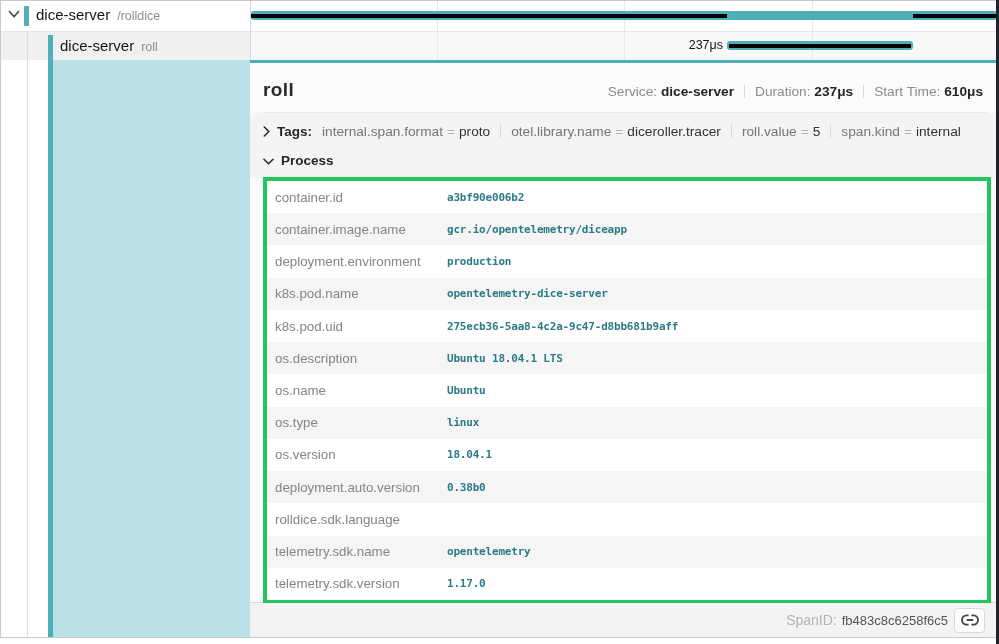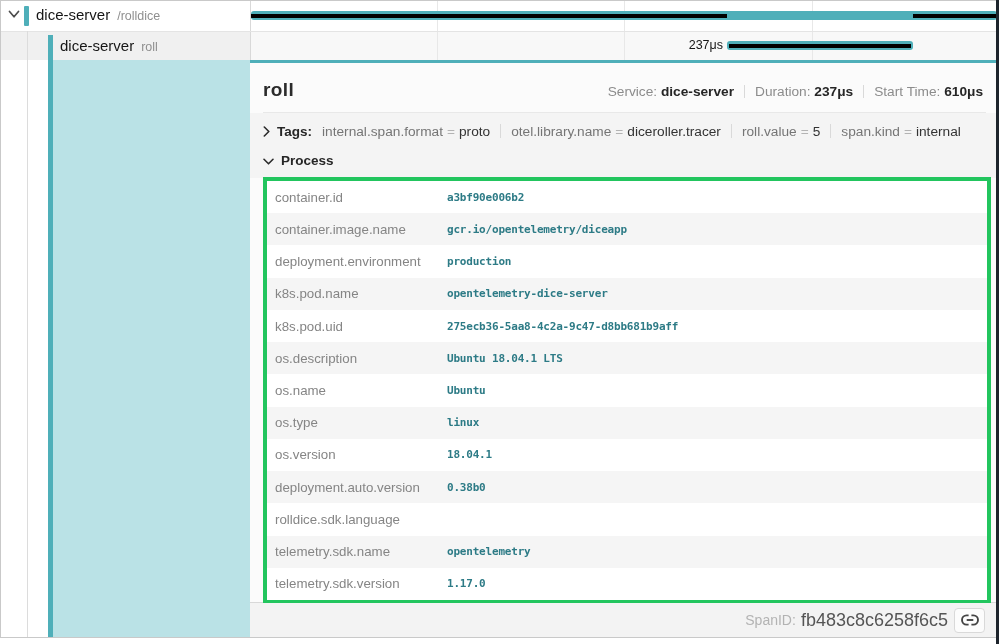--- a/index.html
+++ b/index.html
@@ -70,21 +70,21 @@
   .kvrow.even{background:#f5f5f5;}
   .kvkey{width:180px;box-sizing:border-box;padding-left:8px;font-size:13.3px;
          color:#858585;}
   .kvval{flex:1;font-family:"DejaVu Sans Mono","Liberation Mono",monospace;
          font-size:11px;font-weight:600;color:#2d7b86;letter-spacing:-0.2px;}
 
   .footer{left:250px;top:603px;width:746px;height:34px;background:#f3f3f3;}
   .footer-inner{position:absolute;right:11px;top:0;height:34px;display:flex;
                 align-items:center;}
   .spanid-label{font-size:14px;color:#b3b3b3;}
-  .spanid-value{font-size:18px;color:#555555;margin-left:5px;}
+  .spanid-value{font-size:13px;color:#555555;margin-left:5px;}
   .link-btn{width:29px;height:23px;margin-left:6px;background:#fcfcfc;
             border:1px solid #d9d9d9;border-radius:4px;display:flex;
             align-items:center;justify-content:center;cursor:pointer;}
 </style>
 </head>
 <body>
 
 <div class="app">
 
   <div class="abs row1"></div>

